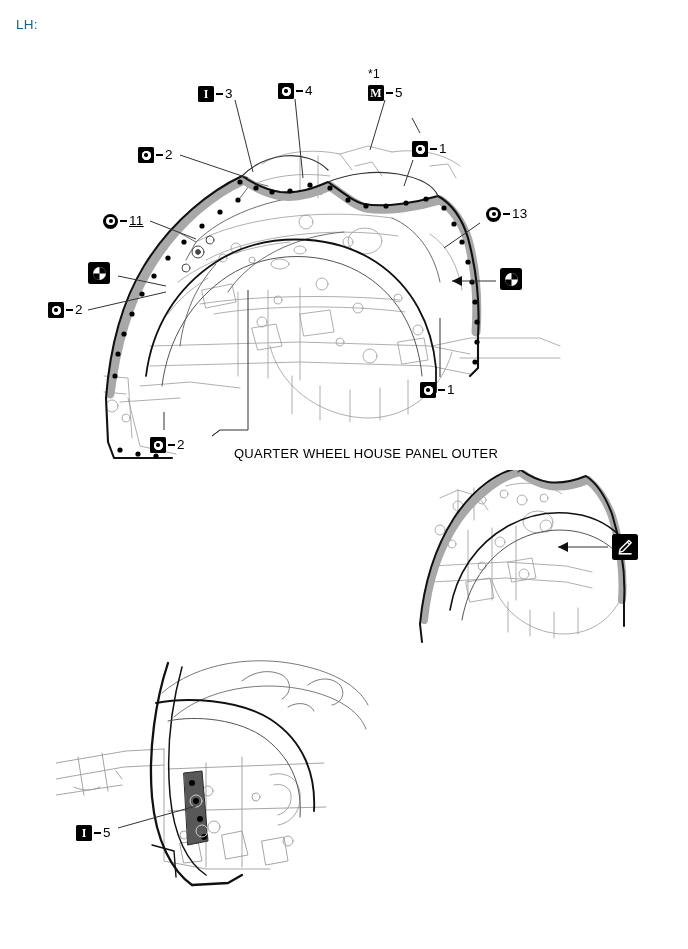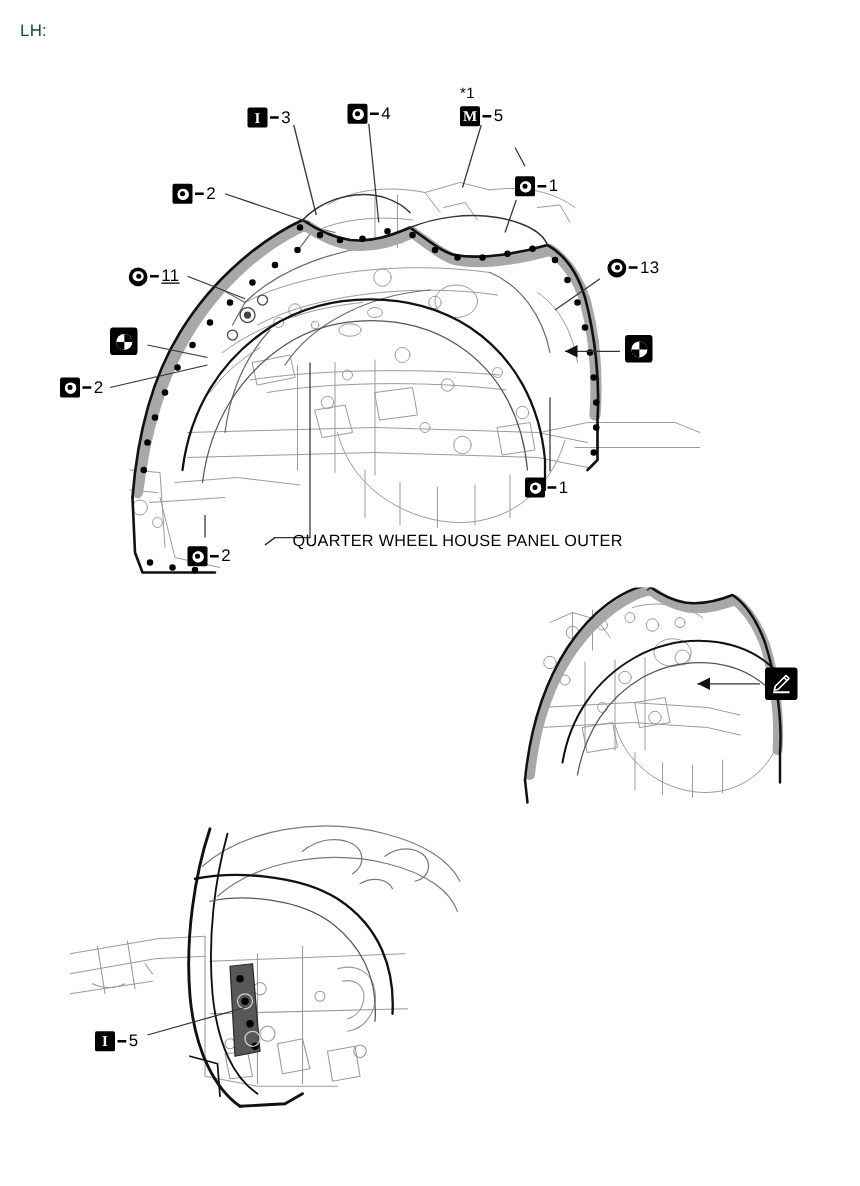--- a/index.html
+++ b/index.html
@@ -18,21 +18,21 @@
   }
 
   
   .page-heading {
     position: absolute;
     left: 16px;
     top: 18px;
     font-size: 13.5px;
     letter-spacing: 0.2px;
     line-height: 1;
-    color: #14532d;
+    color: #0369a1;
   }
 
   
   .figure {
     position: absolute;
   }
   #figure-main   { left: 0;   top: 46px;  width: 688px; height: 420px; }
   #figure-detail { left: 396px; top: 470px; width: 292px; height: 175px; }
   #figure-inner  { left: 56px;  top: 645px; width: 340px; height: 260px; }
 
@@ -160,20 +160,21 @@
     pointer-events: none;
   }
 
   
   .part-label {
     position: absolute;
     font-size: 13px;
     letter-spacing: 0.25px;
     line-height: 1;
     white-space: nowrap;
+    margin-top: 21px;
   }
 </style>
 </head>
 <body>
 
 <div class="page-heading">LH:</div>
 
 <div class="figure" id="figure-main">
   <svg width="688" height="420" viewBox="0 0 688 420" xmlns="http://www.w3.org/2000/svg">
     <defs>

